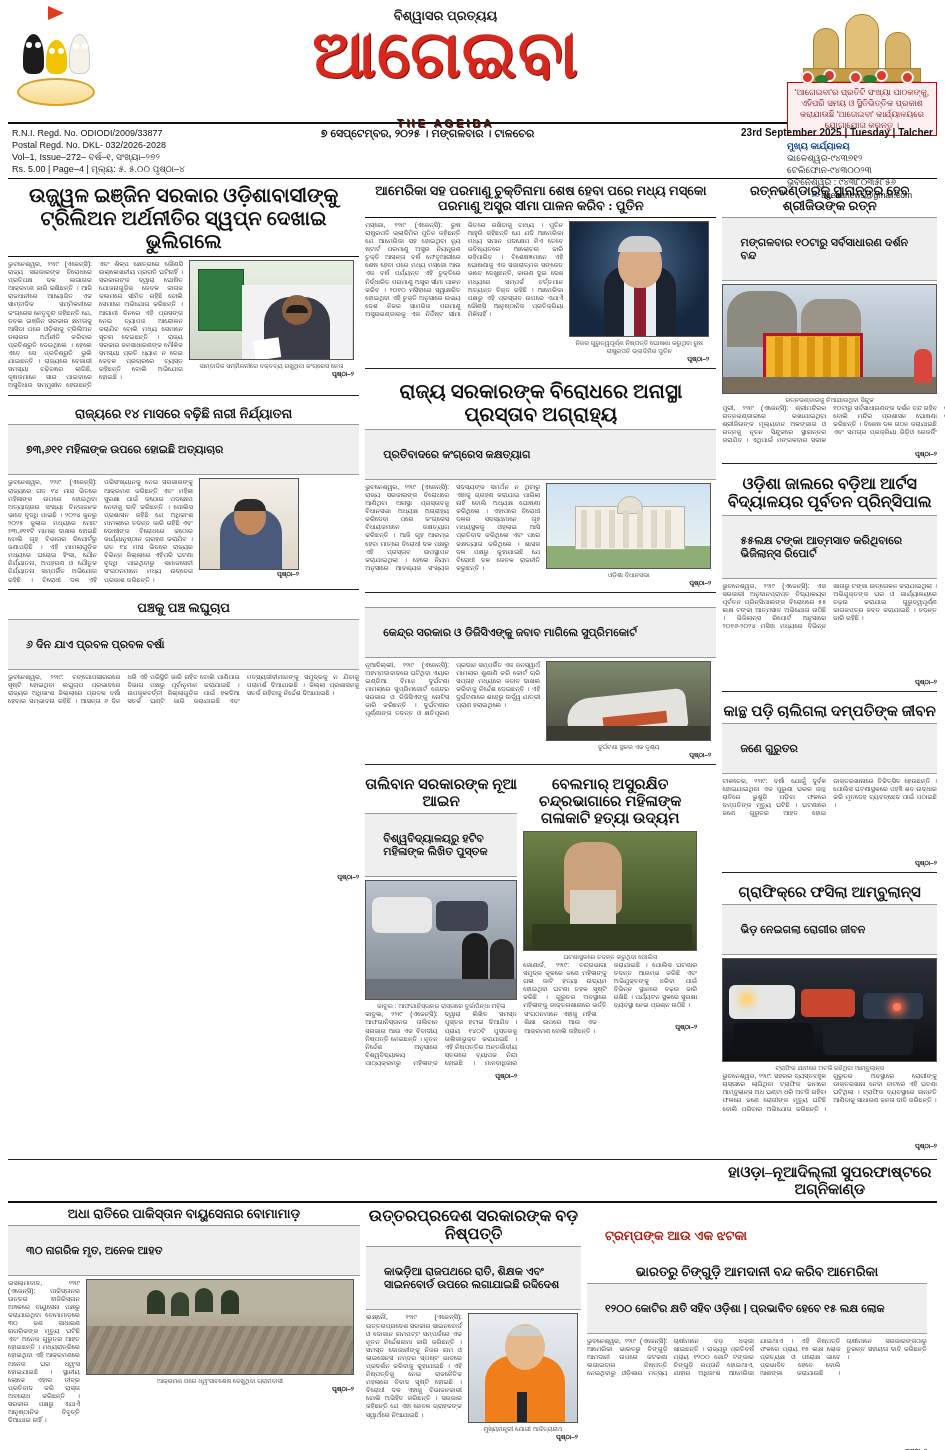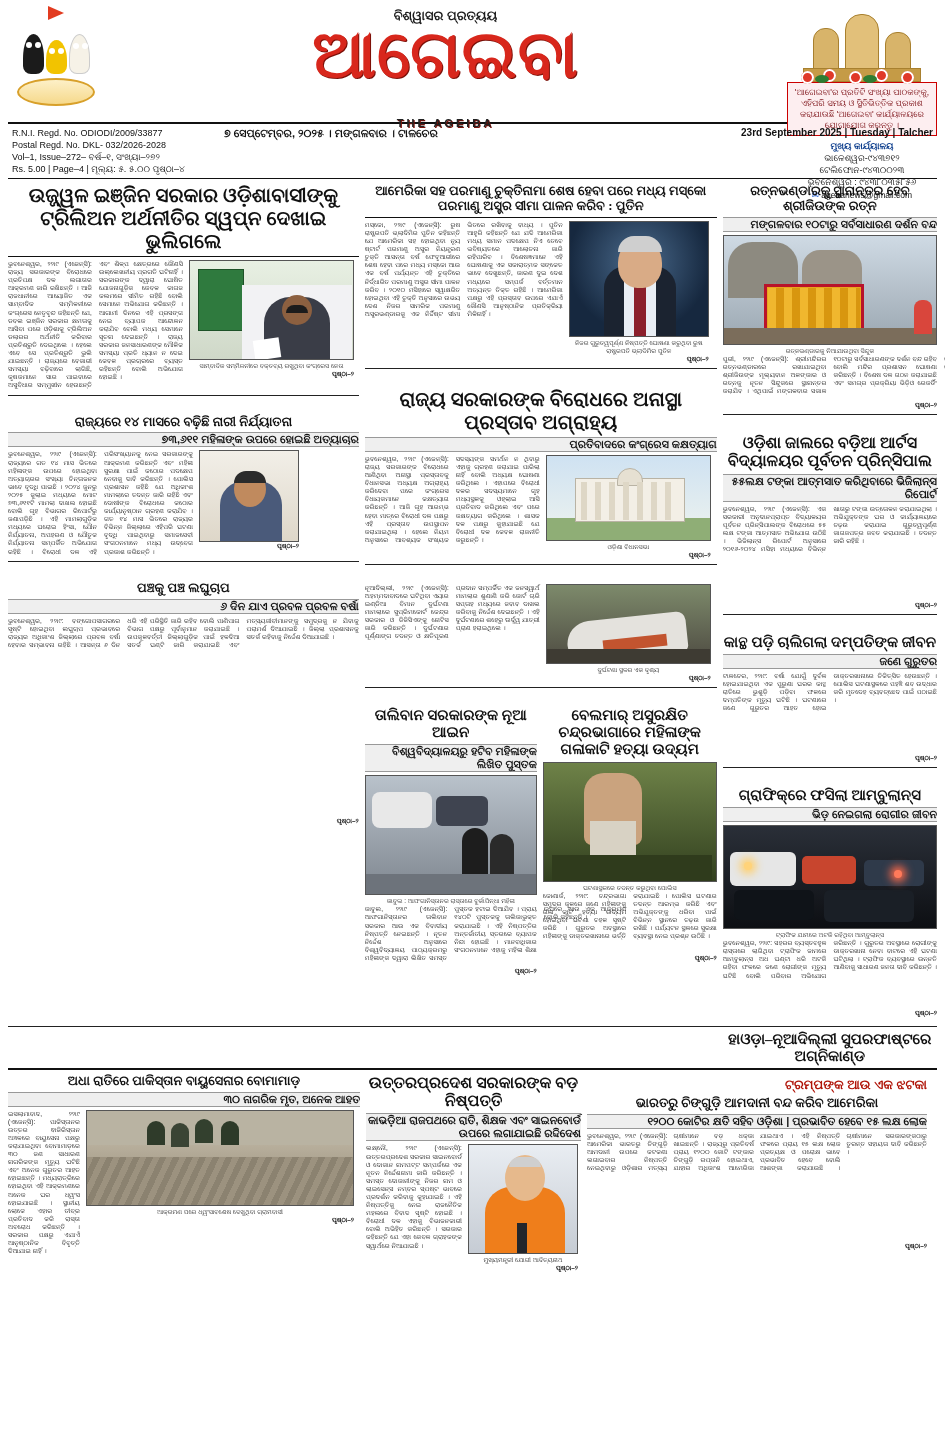--- a/index.html
+++ b/index.html
@@ -47,45 +47,45 @@
     text-shadow:1px 1px 0 #7b1008;
   }
   .nameplate .sub { display:block; font-size:11px; color:#222; letter-spacing:3px; font-family:"Liberation Sans",sans-serif; font-weight:bold; margin-top:-2px;}
   .pre-name { font-size:13px; font-weight:bold; color:#1a1a1a; margin-bottom:-4px;}
   .editor-line { font-size:12px; font-weight:bold; color:#0b5d2e; margin-top:4px; }
 
   .mh-right .box {
     border:1px solid #c00; background:#fdeef0; padding:4px 5px; font-size:8.5px;
     line-height:11px; color:#7a0c12; text-align:center;
   }
-  .mh-right .office { text-align:center; font-size:9px; margin-top:4px; line-height:12px; color:#111; }
+  .mh-right .office { font-size:9px; margin-top:4px; line-height:12px; color:#111; }
   .mh-right .office b{ color:#0b3c8c; }
   .mail { text-align:center; font-size:8.5px; margin-top:2px; }
 
   
   .infostrip { display:flex; border-top:2px solid #111; border-bottom:1px solid #111; margin-top:4px; font-size:9px; }
   .infostrip .col1 { width:210px; padding:3px 4px; line-height:12px; }
-  .infostrip .col2 { flex:1; padding:3px 6px; text-align:left; font-weight:bold; font-size:11px; }
+  .infostrip .col2 { flex:1; padding:3px 6px; text-align:center; font-weight:bold; font-size:11px; }
   .infostrip .col3 { width:300px; padding:3px 4px; text-align:right; font-size:10px; font-weight:bold; }
 
   
   .grid { display:flex; gap:6px; margin-top:5px; }
-  .col { display:flex; flex-direction:column; gap:19px; }
+  .col { display:flex; flex-direction:column; gap:11px; }
   .c1 { width:352px; }
   .c2 { width:352px; }
   .c3 { width:215px; }
 
   .art { border-bottom:1px solid #222; padding-bottom:5px; }
   .art.nb { border-bottom:none; }
   .hl { font-family:"Liberation Serif", serif; font-weight:bold; text-align:center; line-height:1.15; color:#111; }
   .hl.x1 { font-size:20px; }
   .hl.x2 { font-size:13px; }
   .hl.x3 { font-size:15px; }
   .hl.x4 { font-size:16px; }
-  .sub-hl { text-align:right; font-size:11px; font-weight:bold; background:#efefef; border-top:1px solid #999;border-bottom:1px solid #999; margin:3px 0; padding:0;}
+  .sub-hl { text-align:left; font-size:11px; font-weight:bold; background:#efefef; border-top:1px solid #999;border-bottom:1px solid #999; margin:3px 0; padding:18px;}
   .sub-hl.red { color:#b01408; background:#fff; border:none; }
   .rule { border-top:1px solid #111; margin:3px 0; }
 
   .body { font-size:6.4px; line-height:8.1px; text-align:justify; color:#222; letter-spacing:0.1px; }
   .cols2 { column-count:2; column-gap:7px; }
   .cols3 { column-count:3; column-gap:7px; }
   .cols4 { column-count:4; column-gap:6px; }
   .cap { font-size:6.3px; text-align:center; color:#333; margin-top:2px; }
   .more { font-size:6.4px; font-weight:bold; text-align:right; }
 
@@ -252,39 +252,40 @@
                 <div style="position:absolute;left:34px;bottom:20px;width:6px;height:38px;background:#ded7c6;box-shadow:14px 0 0 #ded7c6,28px 0 0 #ded7c6,42px 0 0 #ded7c6,56px 0 0 #ded7c6,70px 0 0 #ded7c6,84px 0 0 #ded7c6"></div>
               </div>
             </div>
             <div class="cap">ଓଡ଼ିଶା ବିଧାନସଭା</div>
             <div class="more">ପୃଷ୍ଠା–୨</div>
           </div>
         </div>
       </div>
 
       <div class="art">
+        <div class="sub-hl">କେନ୍ଦ୍ର ସରକାର ଓ ଡିଜିସିଏଙ୍କୁ ଜବାବ ମାଗିଲେ ସୁପ୍ରିମକୋର୍ଟ</div>
         <div class="flow">
           <div class="txt body cols2" style="width:175px;flex:none">ନୂଆଦିଲ୍ଲୀ, ୨୨ା୯ (ଏଜେନ୍ସି): ଅହମ୍ମଦାବାଦରେ ଘଟିଥିବା ଏୟାର ଇଣ୍ଡିଆ ବିମାନ ଦୁର୍ଘଟଣା ମାମଲାରେ ସୁପ୍ରିମକୋର୍ଟ କେନ୍ଦ୍ର ସରକାର ଓ ଡିଜିସିଏଙ୍କୁ ନୋଟିସ ଜାରି କରିଛନ୍ତି । ଦୁର୍ଘଟଣାର ପୂର୍ଣ୍ଣାଙ୍ଗ ତଦନ୍ତ ଓ କ୍ଷତିପୂରଣ ପ୍ରଦାନ ସମ୍ପର୍କିତ ଏକ ଜନସ୍ୱାର୍ଥ ମାମଲାର ଶୁଣାଣି କରି କୋର୍ଟ ଚାରି ସପ୍ତାହ ମଧ୍ୟରେ ଜବାବ ଦାଖଲ କରିବାକୁ ନିର୍ଦ୍ଦେଶ ଦେଇଛନ୍ତି । ଏହି ଦୁର୍ଘଟଣାରେ ଶହେରୁ ଊର୍ଦ୍ଧ୍ୱ ଯାତ୍ରୀ ପ୍ରାଣ ହରାଇଥିଲେ ।</div>
           <div style="width:165px">
             <div class="photo" style="height:80px;background:#6a6a5a">
               <div class="ph-inner">
                 <div style="position:absolute;inset:0;background:linear-gradient(#7d8a6b,#4e4b42)"></div>
                 <div style="position:absolute;left:20px;bottom:6px;width:120px;height:40px;background:#e4e2dd;border-radius:40px 16px 10px 30px;transform:rotate(-6deg)"></div>
                 <div style="position:absolute;left:56px;bottom:14px;width:64px;height:12px;background:#c2542f;transform:rotate(-6deg)"></div>
                 <div style="position:absolute;left:0;bottom:0;right:0;height:14px;background:#3e3b33"></div>
               </div>
             </div>
             <div class="cap">ଦୁର୍ଘଟଣା ସ୍ଥଳର ଏକ ଦୃଶ୍ୟ</div>
             <div class="more">ପୃଷ୍ଠା–୨</div>
           </div>
         </div>
       </div>
 
       <div class="art nb" style="display:flex;gap:6px">
-        <div style="width:172px">
+        <div style="width:152px">
           <div class="hl x3">ତାଲିବାନ ସରକାରଙ୍କ ନୂଆ ଆଇନ</div>
           <div class="sub-hl">ବିଶ୍ୱବିଦ୍ୟାଳୟରୁ ହଟିବ ମହିଳାଙ୍କ ଲିଖିତ ପୁସ୍ତକ</div>
           <div class="photo" style="height:120px;background:#9aa3ad">
             <div class="ph-inner">
               <div style="position:absolute;inset:0;background:linear-gradient(#b9c2cb,#7f8790)"></div>
               <div style="position:absolute;left:6px;top:16px;width:60px;height:36px;background:#e8e8e8;border-radius:8px"></div>
               <div style="position:absolute;left:70px;top:20px;width:52px;height:30px;background:#3f4450;border-radius:6px"></div>
               <div style="position:absolute;left:96px;bottom:4px;width:26px;height:62px;background:#1d1d1d;border-radius:13px 13px 0 0"></div>
               <div style="position:absolute;left:124px;bottom:4px;width:24px;height:56px;background:#2a2a2a;border-radius:12px 12px 0 0"></div>
               <div style="position:absolute;left:0;bottom:0;right:0;height:20px;background:#6d737b"></div>

